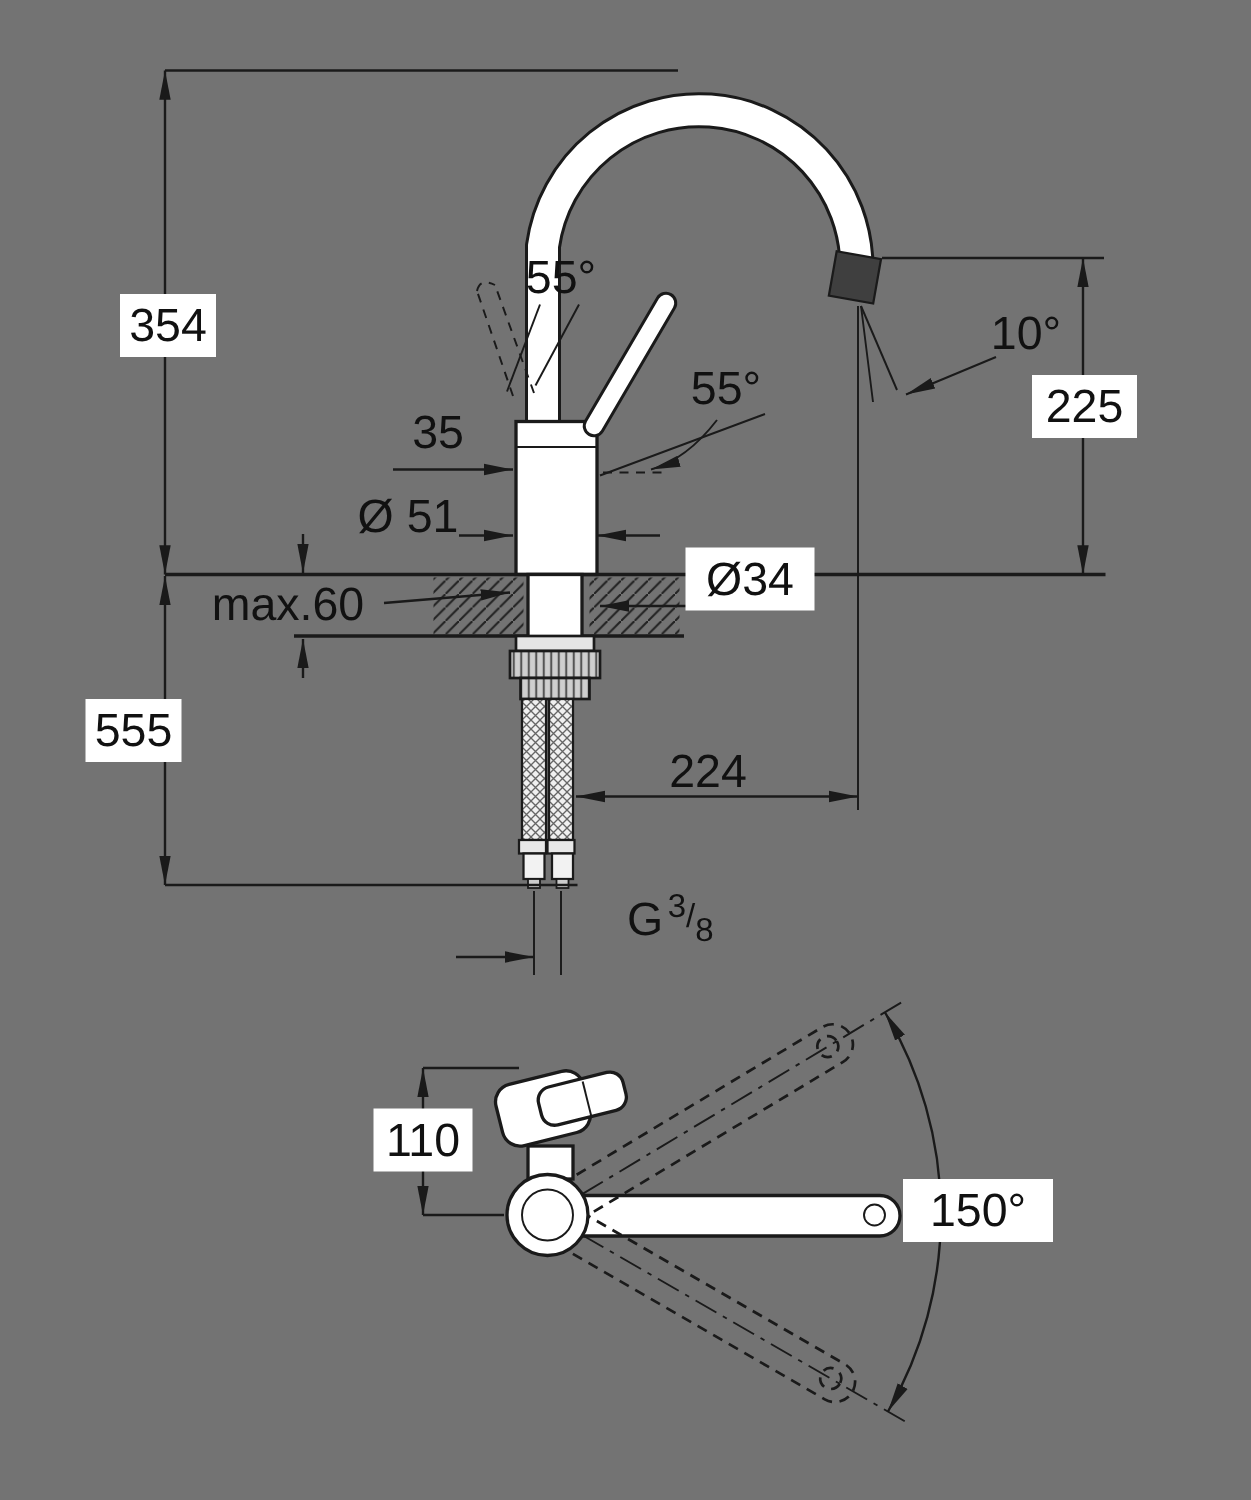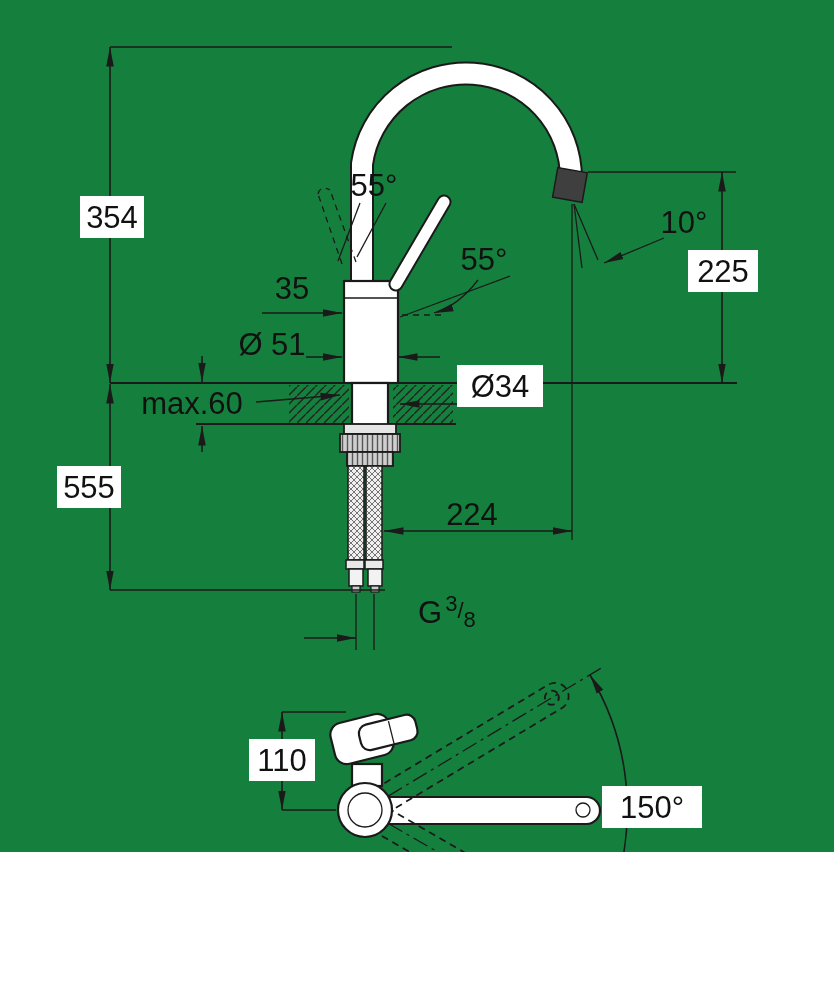--- a/index.html
+++ b/index.html
@@ -1,16 +1,16 @@
 <!DOCTYPE html>
 <html><head>
 <meta charset="utf-8">
 <style>
   html,body { margin:0; padding:0; background:#ffffff; }
-  .page { width:834px; height:852px; position:relative; background:#15803d; }
+  .page { width:834px; height:1000px; position:relative; background:#737373; }
   svg { display:block; }
   text { font-family:"Liberation Sans","DejaVu Sans",sans-serif; font-size:31px; fill:#111; }
   .mid { dominant-baseline:central; text-anchor:middle; }
   .small { font-size:22px; }
   .obj  { fill:none; stroke:#1a1a1a; stroke-width:2.2; }
   .objf { fill:#ffffff; stroke:#1a1a1a; stroke-width:2.2; }
   .dim  { fill:none; stroke:#1a1a1a; stroke-width:1.6; }
   .thin { fill:none; stroke:#1a1a1a; stroke-width:1.3; }
   .dash { stroke-dasharray:6 5; }
   .objdash { fill:none; stroke:#1a1a1a; stroke-width:1.8; stroke-dasharray:7 5; }

